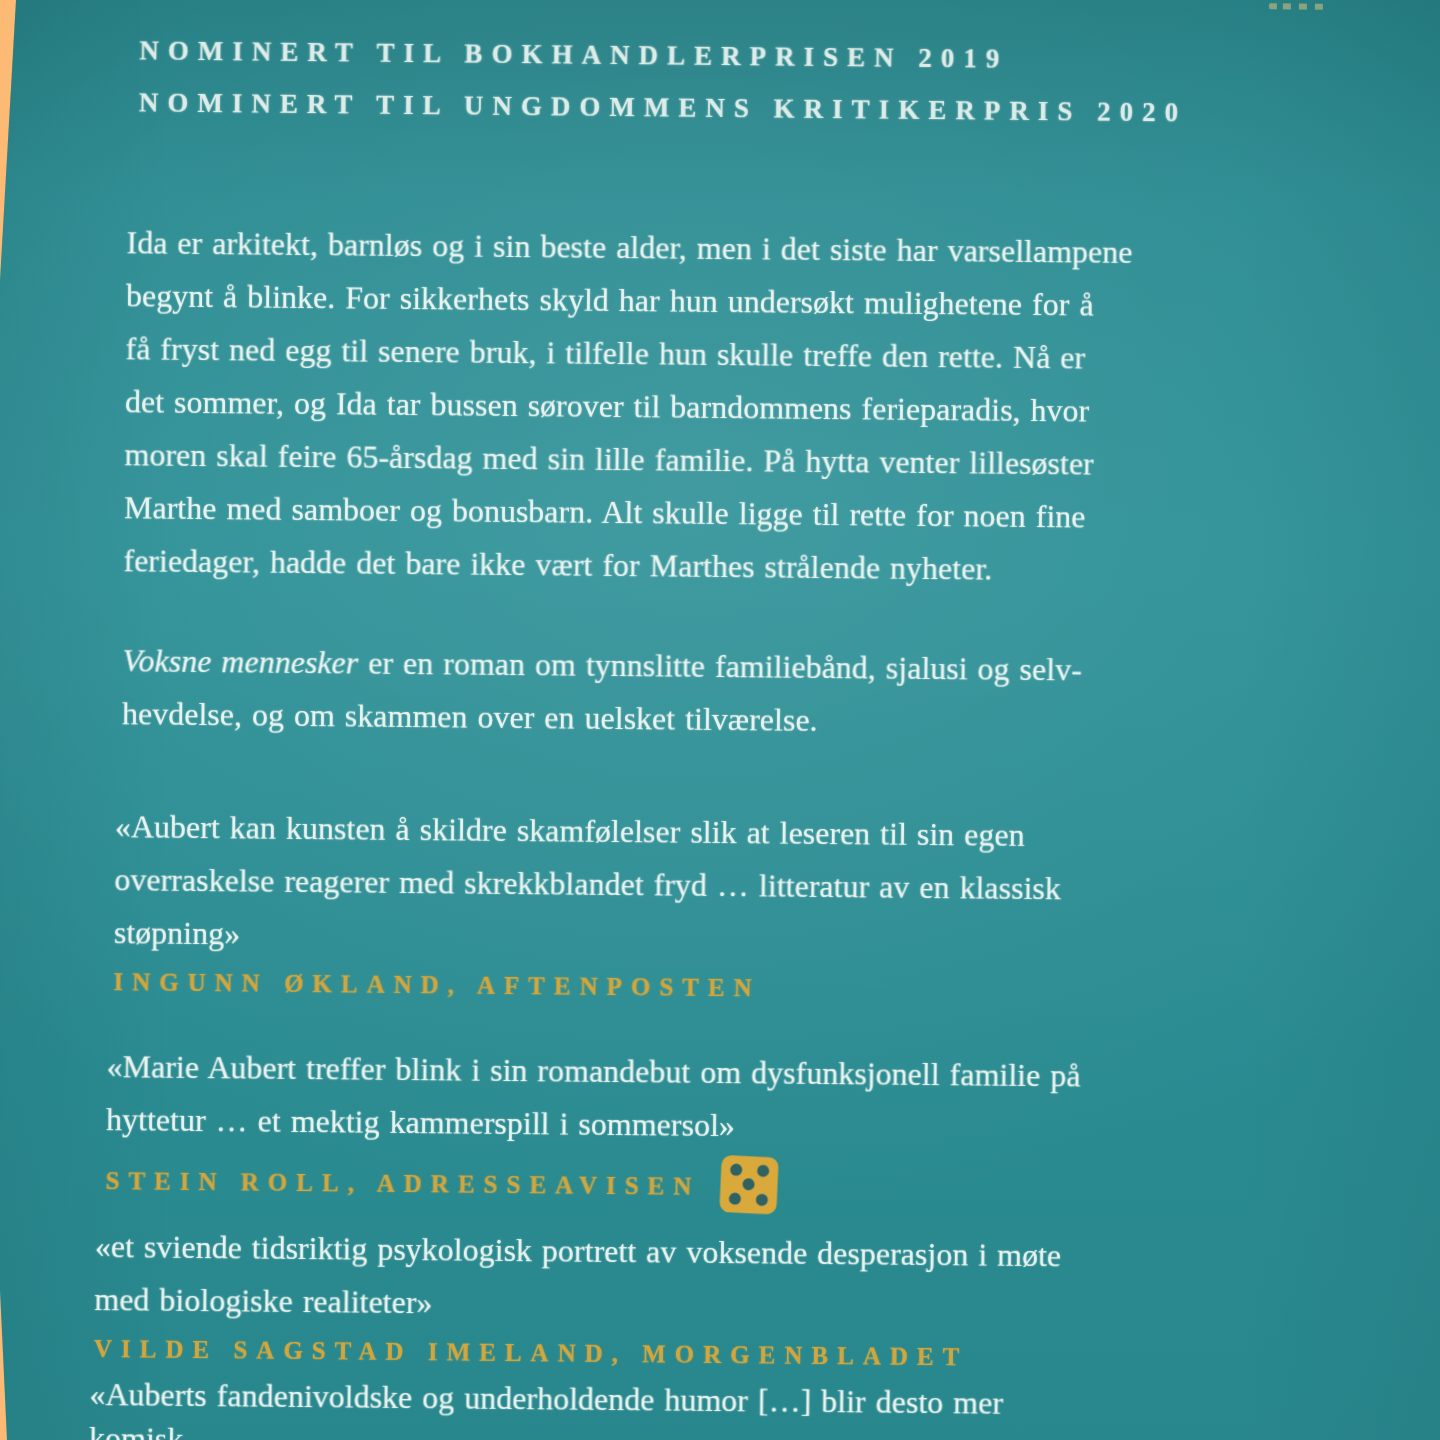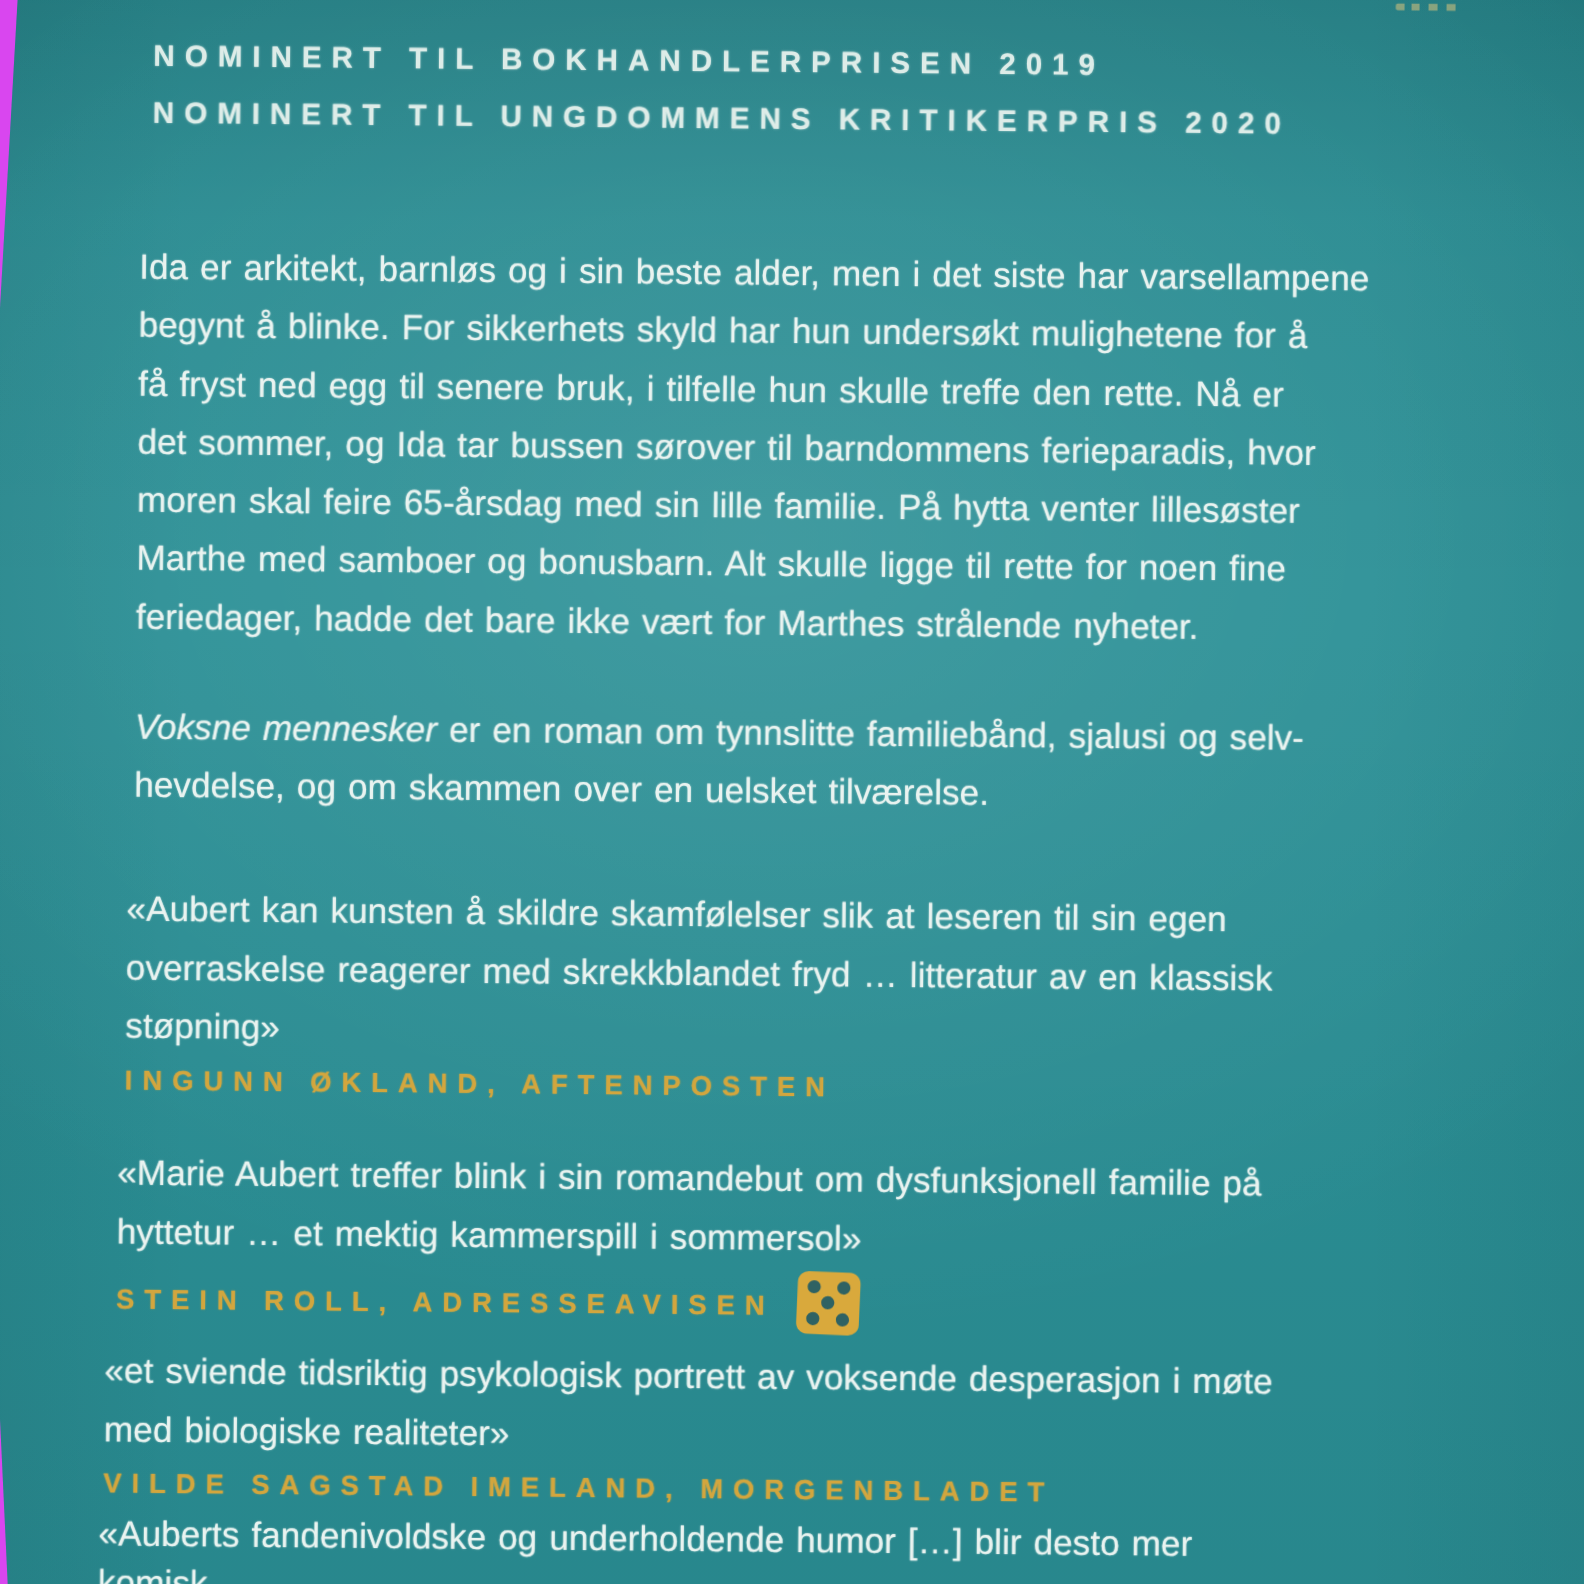--- a/index.html
+++ b/index.html
@@ -1,19 +1,19 @@
 <!DOCTYPE html>
 <html><head>
 <meta charset="utf-8">
 <style>
   html,body { margin:0; padding:0; background:#b8b4a8; }
   .page {
     position:relative; width:1440px; height:1440px; overflow:hidden;
-    background:#d946ef;
-    font-family:Liberation Sans, sans-serif;
+    background:#fdba74;
+    font-family:Liberation Serif, serif;
   }
   
   .cover {
     position:absolute; inset:0; background:#2b9096;
     clip-path: polygon(16px 0px, 1440px 0px, 1440px 1440px, 7px 1440px, 0px 1290px, 0px 280px);
   }
   
   .light-overlay {
     position:absolute; inset:0; pointer-events:none;
     background:

